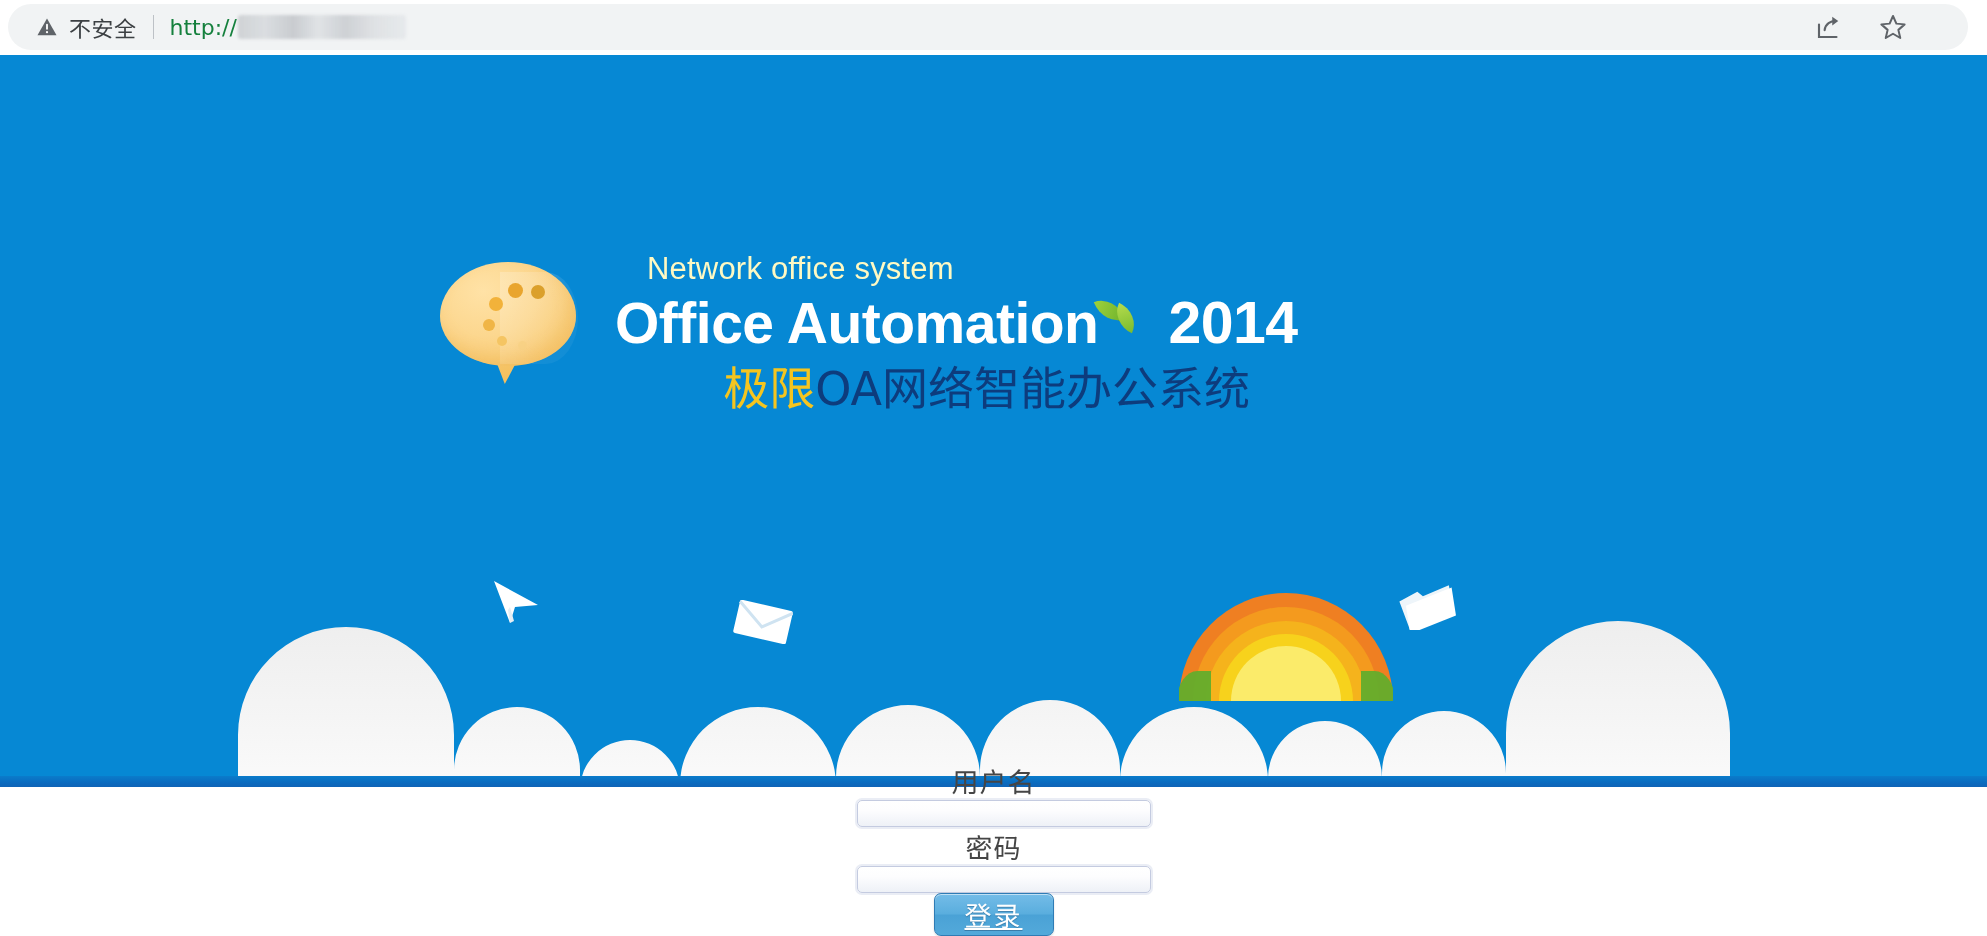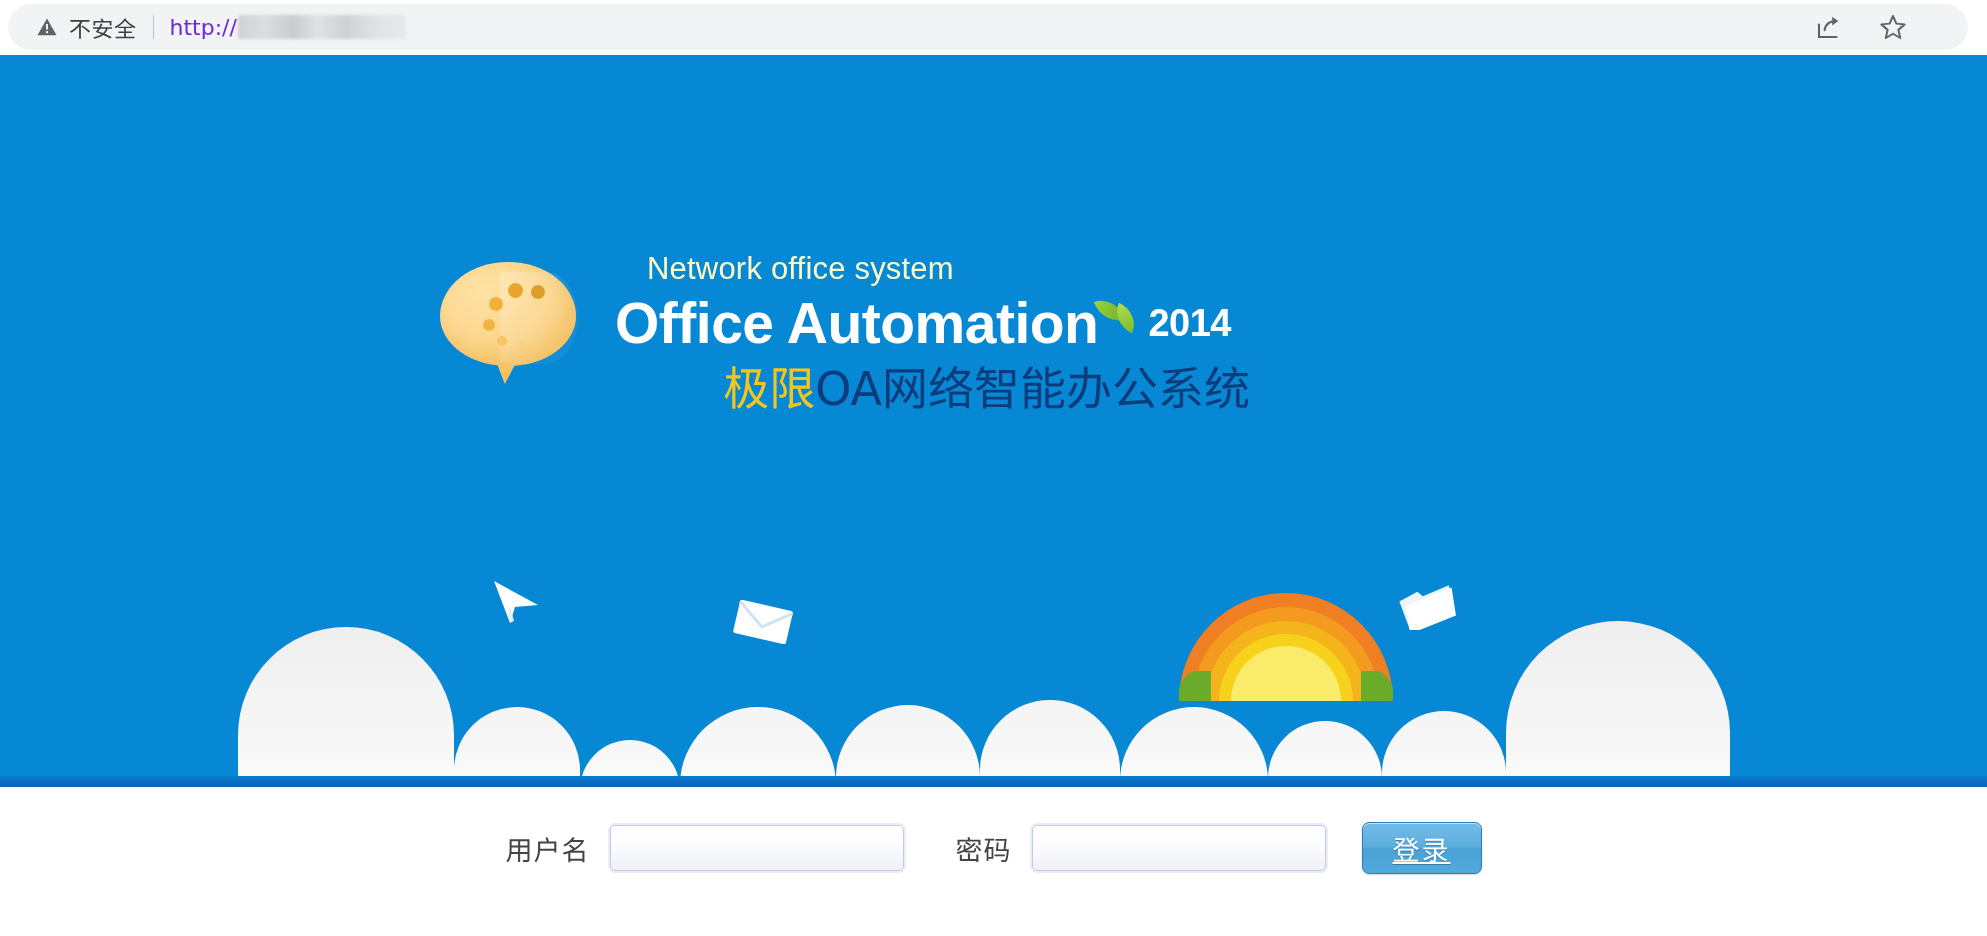--- a/index.html
+++ b/index.html
@@ -33,21 +33,21 @@
   .warn-icon svg{display:block;}
   .insecure-text{
     font-size:22px;color:#3c4043;letter-spacing:.5px;
     font-family:"DejaVu Sans","Liberation Sans",sans-serif;
     white-space:nowrap;
   }
   .omni-sep{
     width:1px;height:24px;background:#bdc1c6;margin:0 16px;
   }
   .url-scheme{
-    font-size:22px;color:#6d28d9;white-space:nowrap;
+    font-size:22px;color:#15803d;white-space:nowrap;
     font-family:"DejaVu Sans","Liberation Sans",sans-serif;
   }
   .url-redacted{
     display:inline-block;height:24px;width:168px;
     margin-left:1px;border-radius:3px;
     background:
       linear-gradient(90deg,
         rgba(205,208,211,.95) 0%,
         rgba(216,219,222,.92) 16%,
         rgba(198,201,205,.95) 33%,
@@ -136,22 +136,22 @@
   .leaf-b{
     left:17px;top:12px;width:25px;height:22px;
     background:linear-gradient(135deg,#b6dc4e 0%,#79bb2e 100%);
     transform:rotate(26deg);
   }
   .leaf-stem{
     position:absolute;left:14px;top:22px;width:12px;height:2px;
     background:#5d9a24;transform:rotate(28deg);border-radius:2px;
   }
   .title-year{
-    font-size:38px;line-height:64px;color:#ffffff;font-weight:bold;
-    margin-left:4px;letter-spacing:-.5px;
+    font-size:59px;line-height:64px;color:#ffffff;font-weight:bold;
+    margin-left:24px;letter-spacing:-.5px;
     font-family:"Liberation Sans","DejaVu Sans",sans-serif;
   }
   .subtitle-cn{
     margin-top:6px;text-align:right;white-space:nowrap;
     font-family:"DejaVu Sans","Liberation Sans",sans-serif;
     font-size:46px;line-height:56px;font-weight:500;
     padding-right:5px;
   }
   .sub-gold{color:#f5c51f;}
   .sub-navy{color:#0d3c7d;}
@@ -186,21 +186,21 @@
     position:absolute;left:0;top:530px;width:1987px;height:260px;
     display:block;
   }
   
   .login-bar{
     position:absolute;left:0;top:732px;width:1987px;height:149px;
     background:#ffffff;
   }
   .login-row{
     position:absolute;left:0;top:28px;width:1987px;height:66px;
-    display:flex;align-items:center;justify-content:center;
+    display:flex;align-items:center;justify-content:center;flex-direction:column;
   }
   .fld-label{
     font-size:27px;color:#454545;white-space:nowrap;
     font-family:"DejaVu Sans","Liberation Sans",sans-serif;
     letter-spacing:1px;
   }
   .txt-input{
     width:294px;height:46px;margin-left:20px;
     border:1px solid #c4cbe0;
     border-radius:5px;

